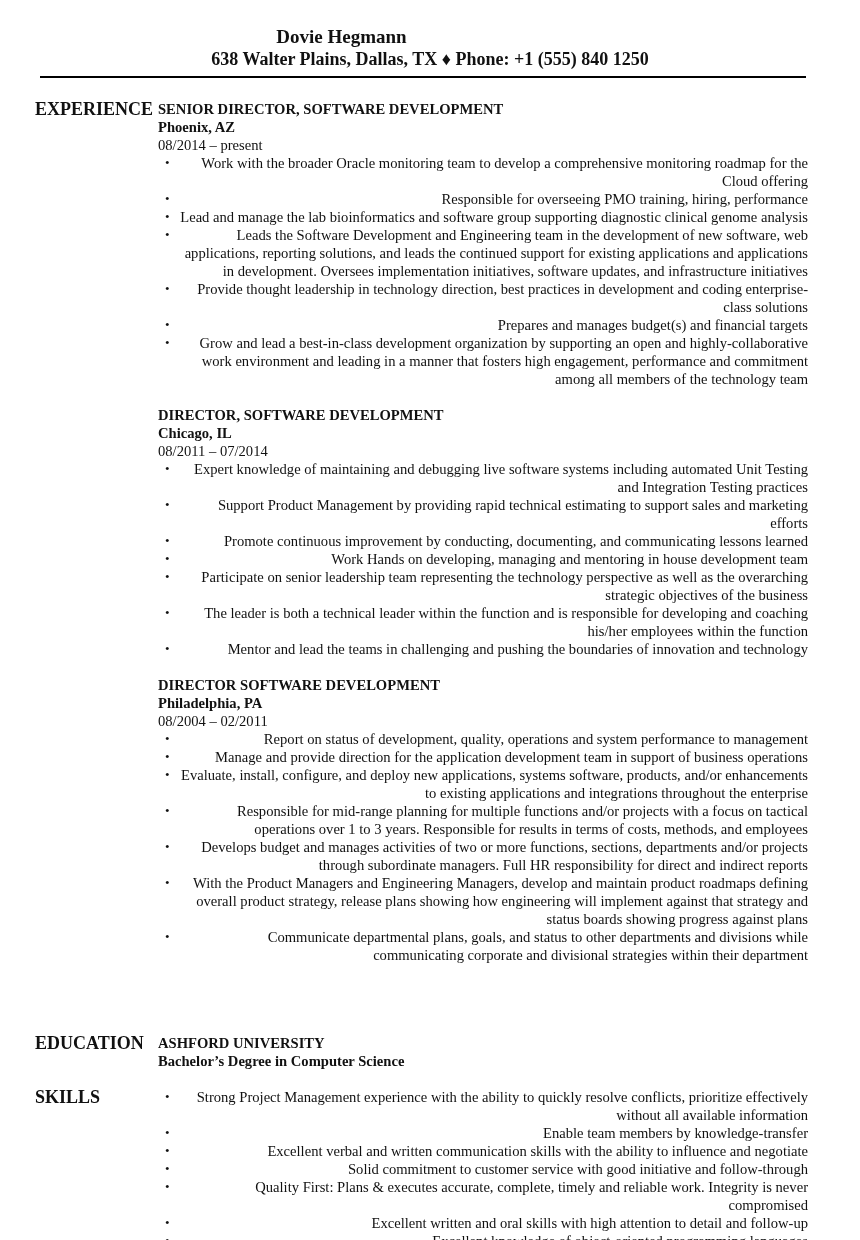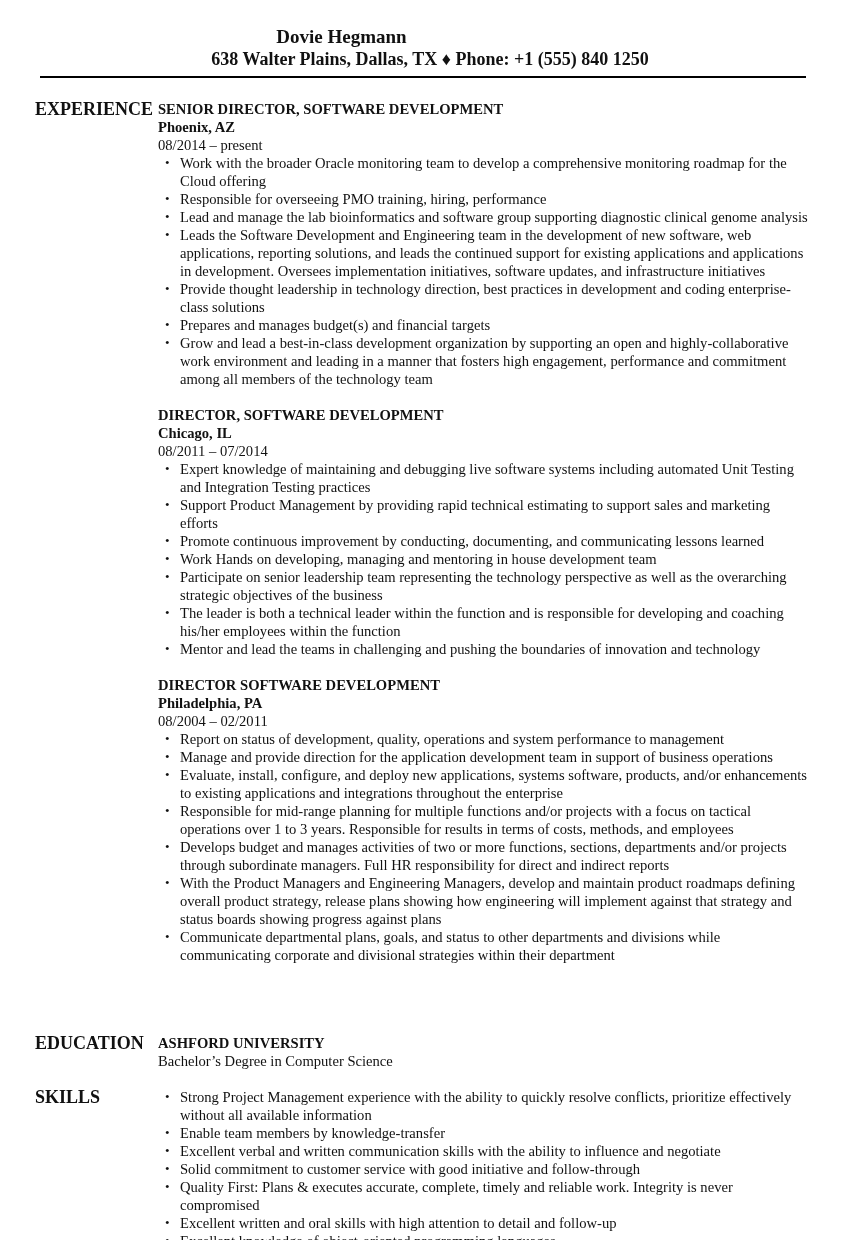--- a/index.html
+++ b/index.html
@@ -12,25 +12,25 @@
     }
     .name { position: absolute; top: 26px; left: 0; width: 683px; text-align: center; font-size: 19px; font-weight: bold; line-height: 22px; }
     .contact { position: absolute; top: 50px; left: 0; width: 860px; text-align: center; font-size: 18px; font-weight: bold; }
     .rule { position: absolute; top: 76px; left: 40px; width: 766px; height: 2px; background: #000; }
     .section { position: absolute; left: 0; width: 860px; }
     .section-label { position: absolute; left: 35px; top: 0; font-weight: bold; font-size: 18px; }
     .section-body { position: absolute; left: 158px; top: 0; width: 650px; }
     .job { margin-bottom: 18px; }
     .job-title { font-weight: bold; text-transform: none; }
     .job-loc { font-weight: bold; }
-    ul { margin: 0; padding: 0 0 0 22px; list-style: none; }
+    ul { margin: 0; padding: 0 0 0 22px; list-style: none; text-align: right; }
     li { position: relative; }
     li::before { content: "•"; position: absolute; left: -15px; top: 0; font-size: 13px; }
     .edu-school { font-weight: bold; }
-    .edu-degree { font-weight: normal; }
+    .edu-degree { font-weight: bold; }
   </style>
 </head>
 <body>
 
 <div>
   <div class="name">Dovie Hegmann</div>
   <div class="contact">638 Walter Plains, Dallas, TX ♦ Phone: +1 (555) 840 1250</div>
   <div class="rule"></div>
 </div>
 

